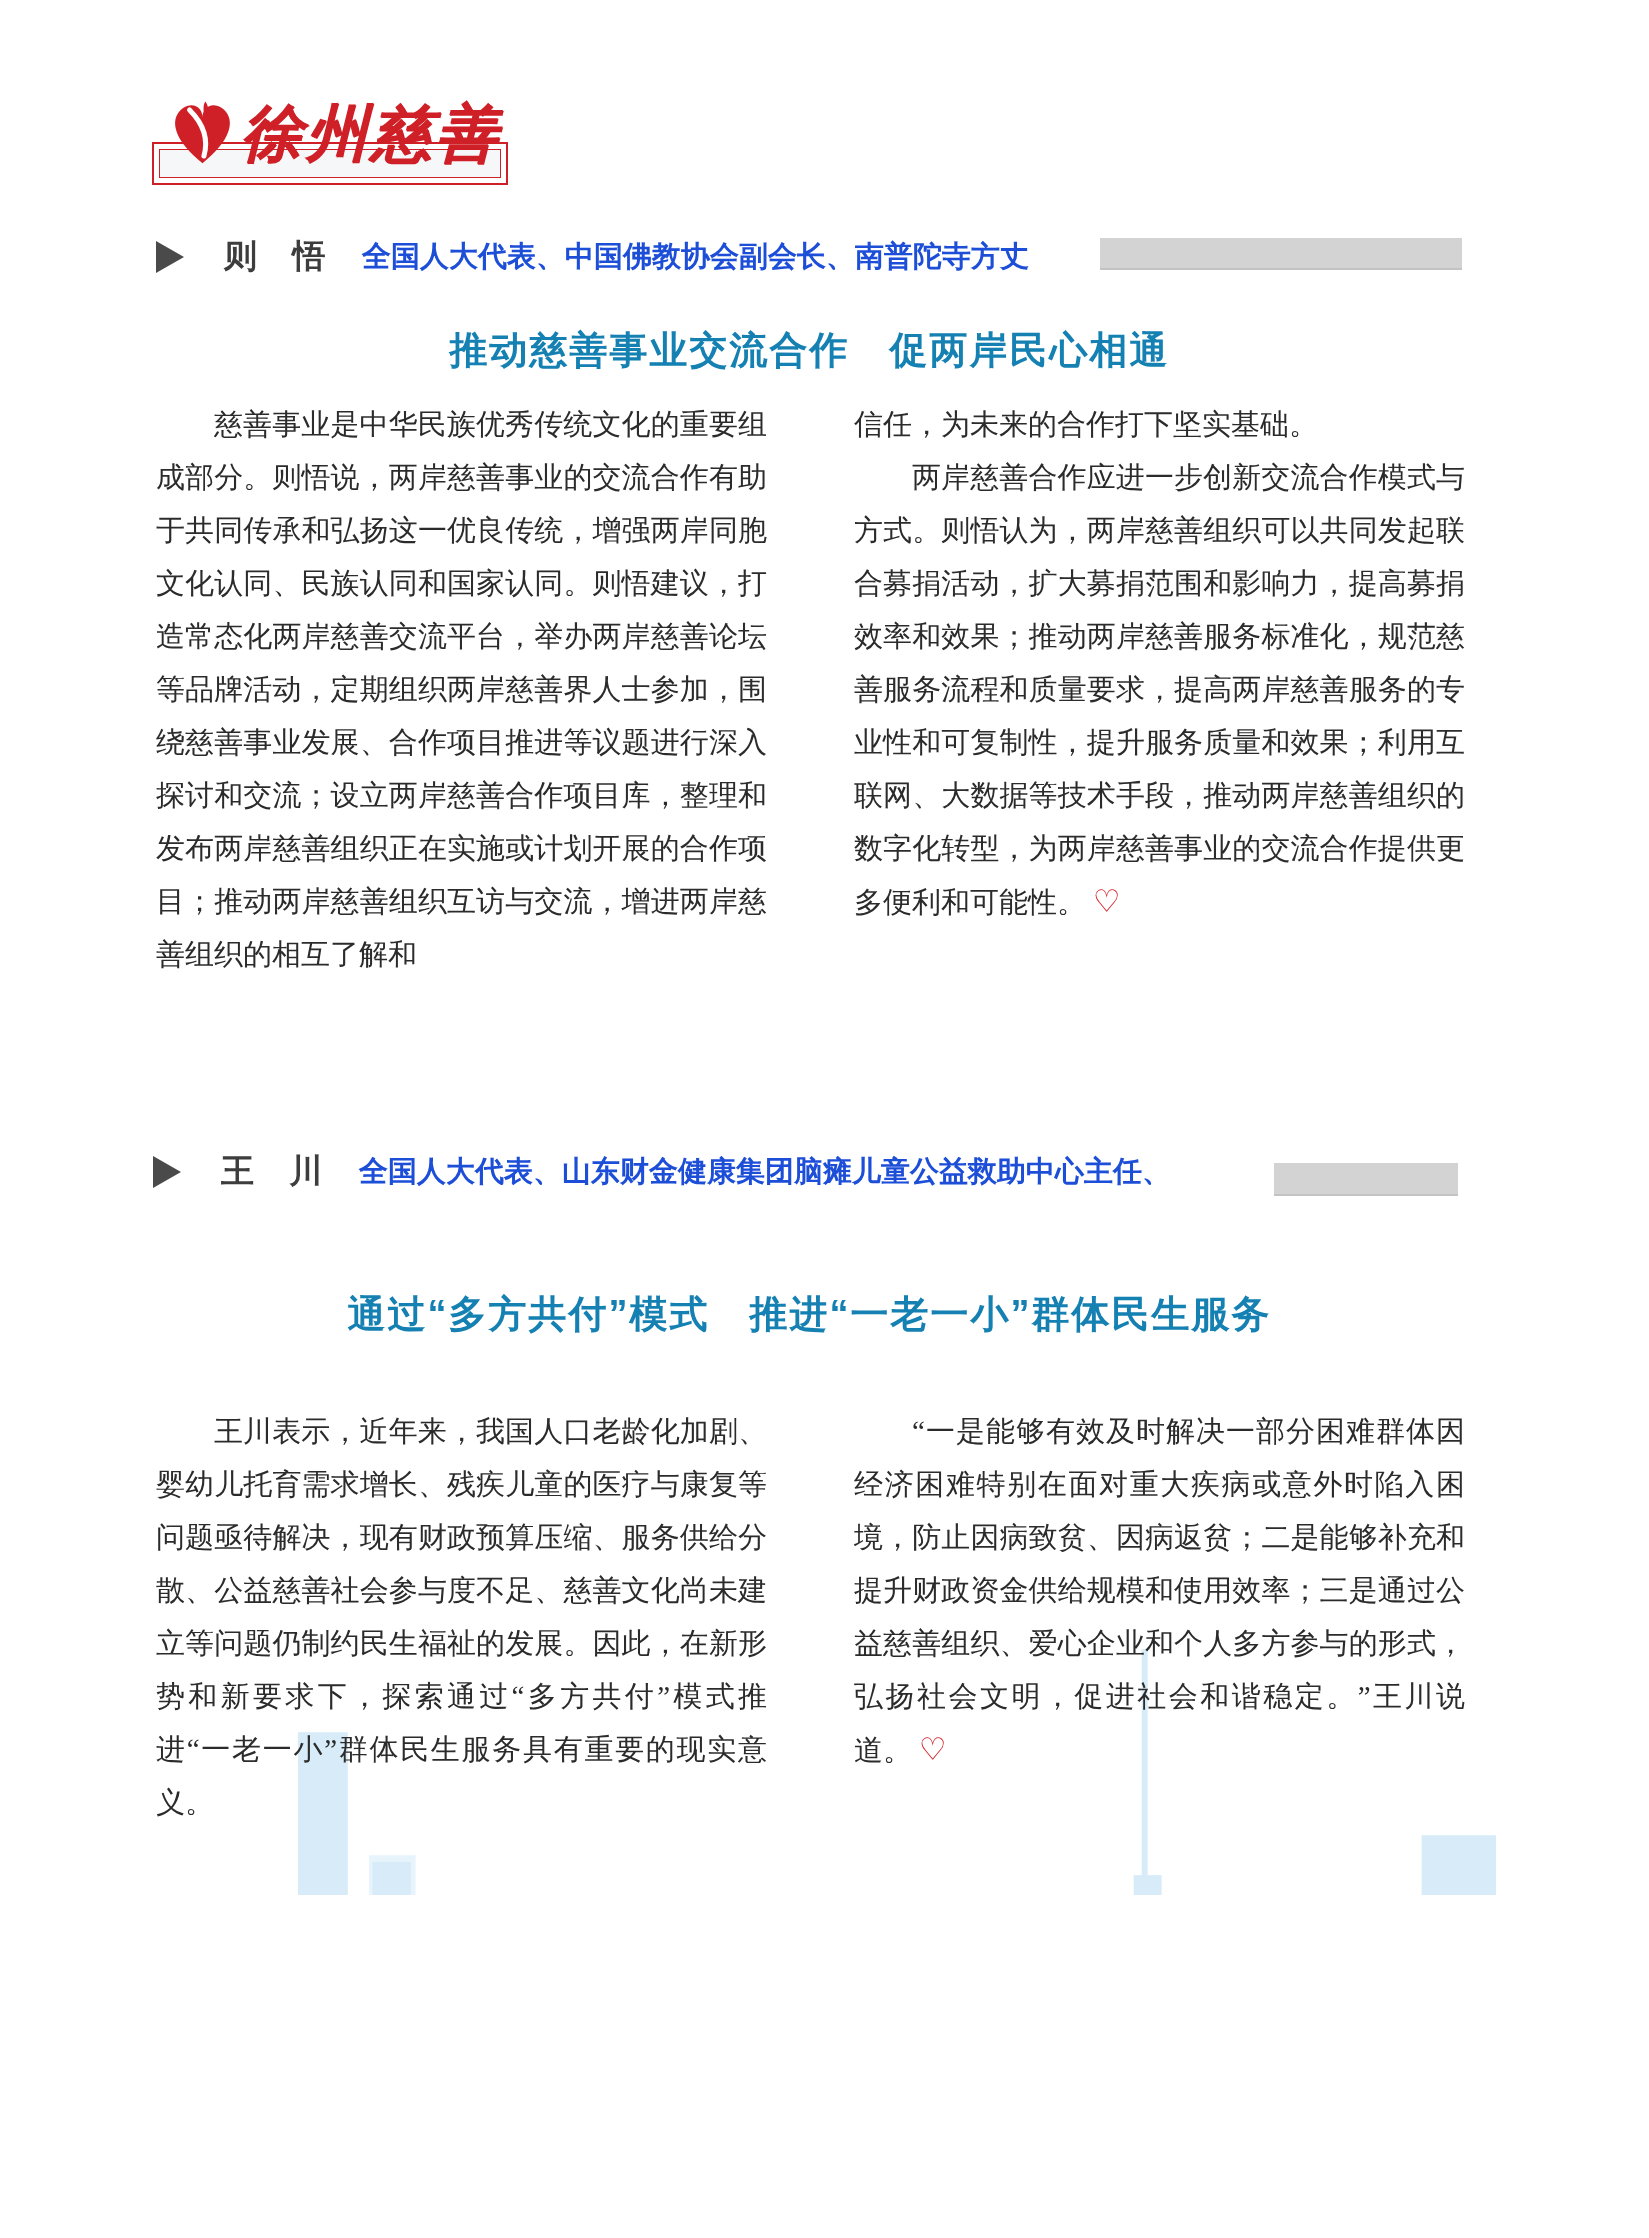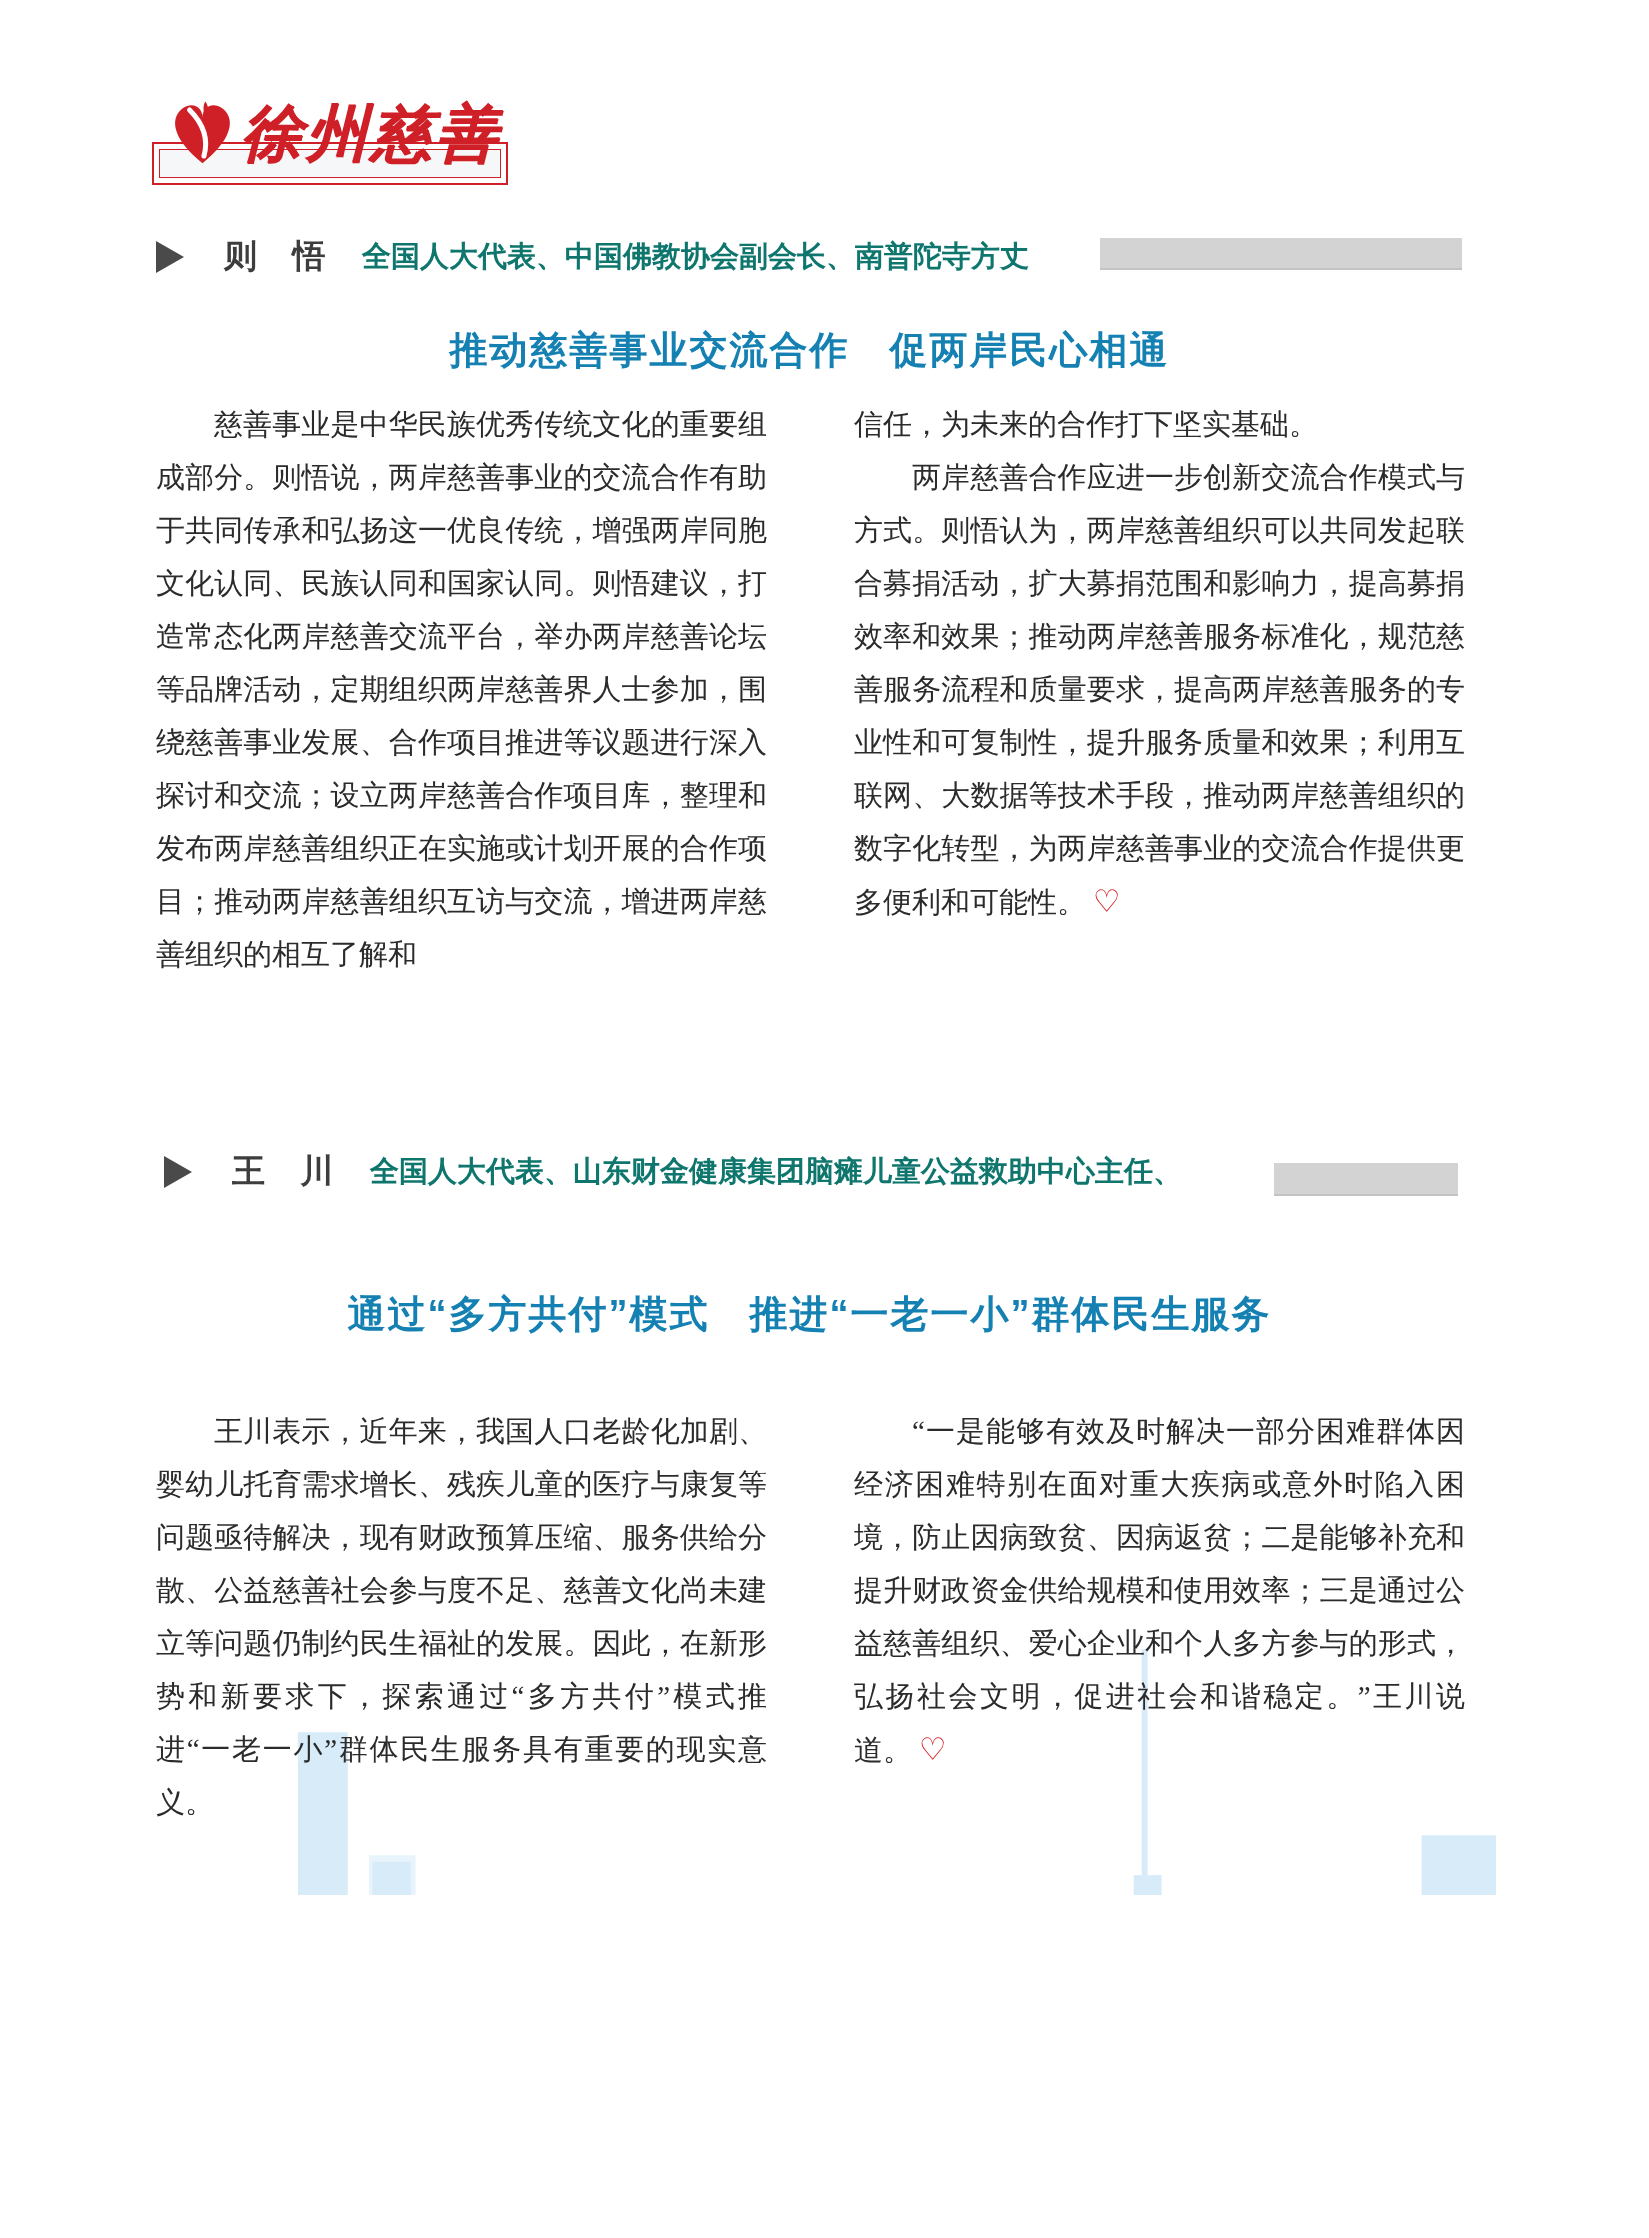--- a/index.html
+++ b/index.html
@@ -42,21 +42,21 @@
     border-bottom:16.6px solid transparent;
     margin-right:40px;flex:0 0 auto;
   }
   .speaker{
     font-family:"Liberation Sans", sans-serif;
     font-weight:bold;font-size:33px;color:#3d3d3d;
     margin-right:35px;letter-spacing:1.3px;
   }
   .speaker-title{
     font-family:"Liberation Sans", sans-serif;
-    font-weight:bold;font-size:29px;color:#0f766e;
+    font-weight:bold;font-size:29px;color:#1d4ed8;
   }
   .gray-bar{
     background:#d3d3d3;border-bottom:2.7px solid #c3c3c3;box-sizing:border-box;
   }
   .sub-title-line{
     font-family:"Liberation Sans", sans-serif;
     font-weight:bold;font-size:29px;color:#3d3d3d;white-space:nowrap;
   }
   
   .headline{
@@ -159,21 +159,21 @@
   <div class="layer headline" style="top:325px;">推动慈善事业交流合作　促两岸民心相通</div>
 
   <div class="layer col" style="left:854px;top:398px;">
     <p class="cont">信任，为未来的合作打下坚实基础。</p>
     <p><span>两岸慈善合作应进一步创新交流合作模式与方式。则悟认为，两岸慈善组织可以共同发起联合募捐活动，扩大募捐范围和影响力，提高募捐效率和效果；推动两岸慈善服务标准化，规范慈善服务流程和质量要求，提高两岸慈善服务的专业性和可复制性，提升服务质量和效果；利用互联网、大数据等技术手段，推动两岸慈善组织的数字化转型，为两岸慈善事业的交流合作提供更多便利和可能性。</span><span class="heart">♡</span></p>
   </div>
   <div class="layer col" style="left:156px;top:398px;">
     <p>慈善事业是中华民族优秀传统文化的重要组成部分。则悟说，两岸慈善事业的交流合作有助于共同传承和弘扬这一优良传统，增强两岸同胞文化认同、民族认同和国家认同。则悟建议，打造常态化两岸慈善交流平台，举办两岸慈善论坛等品牌活动，定期组织两岸慈善界人士参加，围绕慈善事业发展、合作项目推进等议题进行深入探讨和交流；设立两岸慈善合作项目库，整理和发布两岸慈善组织正在实施或计划开展的合作项目；推动两岸慈善组织互访与交流，增进两岸慈善组织的相互了解和</p>
   </div>
 
-  <div class="layer sec-header" style="left:164px;top:1149px;align-items:center;">
+  <div class="layer sec-header" style="left:153px;top:1149px;align-items:center;">
     <span class="tri"></span>
     <span class="speaker">王　川</span>
     <span class="speaker-title">全国人大代表、山东财金健康集团脑瘫儿童公益救助中心主任、</span>
   </div>
   <div class="layer gray-bar" style="left:1274px;top:1163px;width:184px;height:33px;"></div>
 
   <div class="layer headline" style="top:1289px;">通过“多方共付”模式　推进“一老一小”群体民生服务</div>
 
   <div class="layer col" style="left:156px;top:1405px;">
     <p>王川表示，近年来，我国人口老龄化加剧、婴幼儿托育需求增长、残疾儿童的医疗与康复等问题亟待解决，现有财政预算压缩、服务供给分散、公益慈善社会参与度不足、慈善文化尚未建立等问题仍制约民生福祉的发展。因此，在新形势和新要求下，探索通过“多方共付”模式推进“一老一小”群体民生服务具有重要的现实意义。</p>

